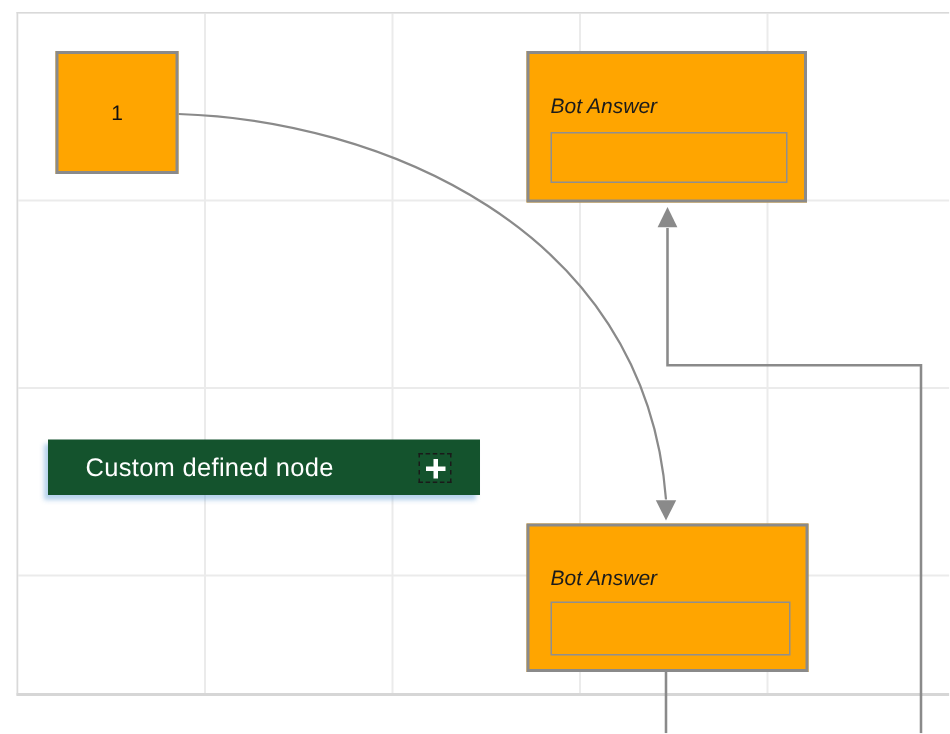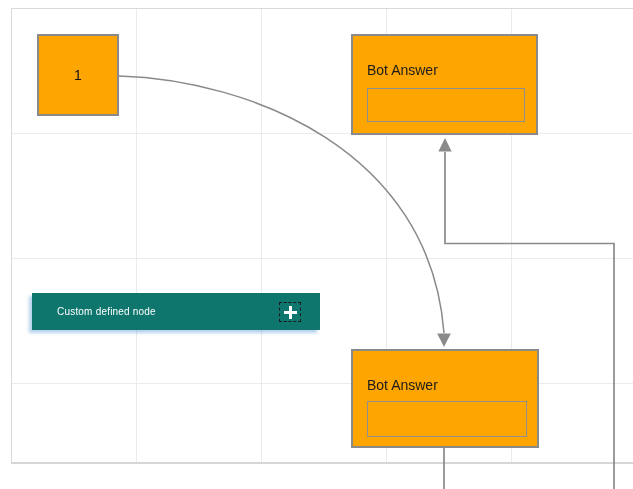--- a/index.html
+++ b/index.html
@@ -20,32 +20,32 @@
   }
 
   .connector-layer{position:absolute;left:0;top:0;width:633px;height:489px;pointer-events:none;}
 
   .node{position:absolute;box-sizing:border-box;}
   .node-orange{background:#FFA500;border:2px solid #8a8a8a;}
 
   .square-node{left:37px;top:34px;width:82px;height:82px;display:flex;align-items:center;justify-content:center;
     font-size:14px;color:#111111;}
 
-  .bot-node{color:#1b1b1b;}
+  .bot-node{color:#1b1b1b;font-style:italic;}
   .bot-node .bot-title{position:absolute;left:14px;top:26px;font-size:14px;color:#1b1b1b;}
   .bot-node .bot-textbox{position:absolute;left:14px;border:1px solid #8f8f8f;background:transparent;box-sizing:border-box;}
   .bot-top{left:351px;top:34px;width:187px;height:101px;}
   .bot-top .bot-textbox{top:52px;width:158px;height:34px;}
   .bot-bottom{left:351px;top:349px;width:188px;height:99px;}
   .bot-bottom .bot-textbox{top:50px;width:160px;height:36px;}
 
   .custom-node{
-    left:32px;top:293px;width:288px;height:37px;background:#0f766e;
+    left:32px;top:293px;width:288px;height:37px;background:#14532d;
     box-shadow:-3px 3px 3px rgba(94,158,214,0.45);
-    display:flex;align-items:center;color:#ffffff;font-size:10px;
+    display:flex;align-items:center;color:#ffffff;font-size:17px;
   }
   .custom-node .custom-label{margin-left:25px;letter-spacing:0.2px;}
   .plus-port{
     position:absolute;right:19px;top:9px;width:22px;height:20px;
     border:1px dashed #1a1a1a;box-sizing:border-box;
     display:flex;align-items:center;justify-content:center;
   }
   .plus-glyph{position:relative;width:13px;height:13px;}
   .plus-glyph::before,.plus-glyph::after{content:"";position:absolute;background:#ffffff;}
   .plus-glyph::before{left:0;top:5px;width:13px;height:3px;}

